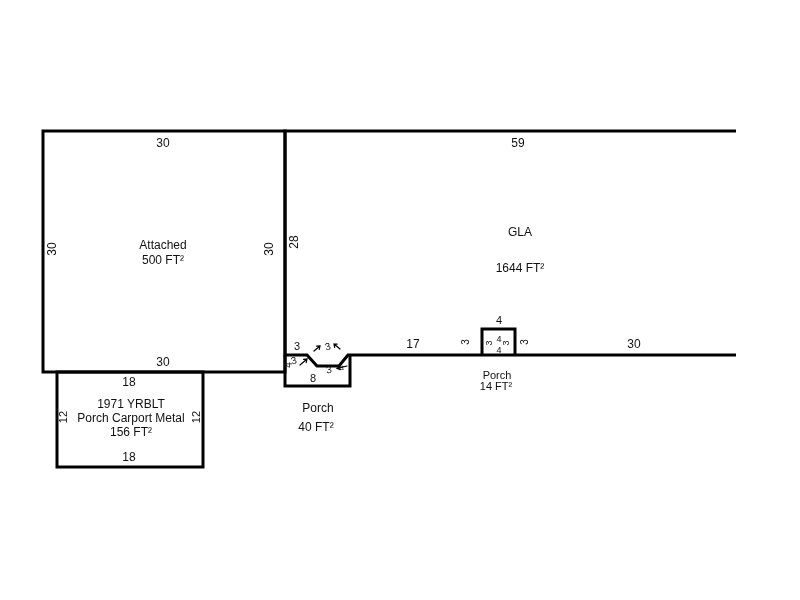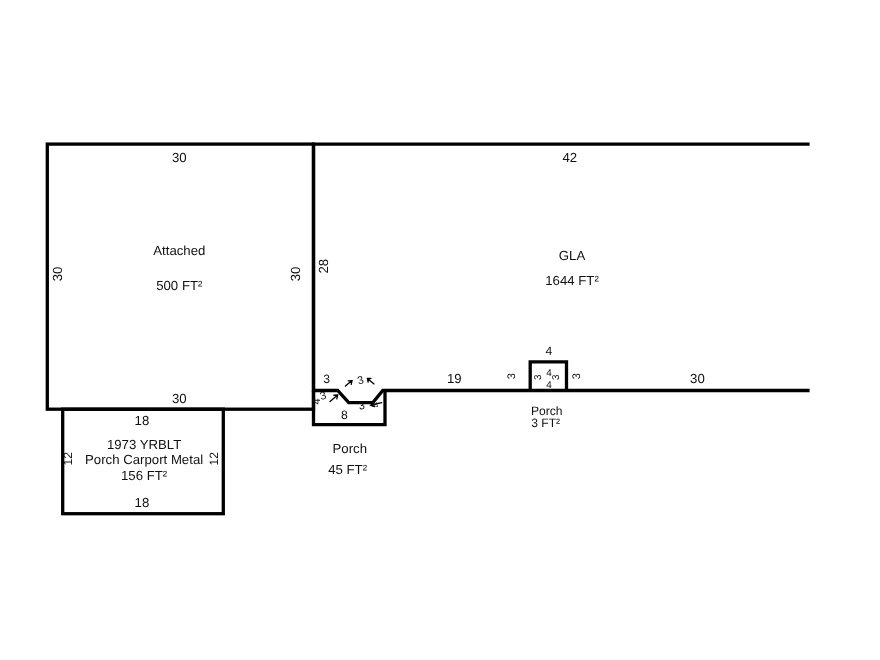--- a/index.html
+++ b/index.html
@@ -33,53 +33,53 @@
       <path d="M300,365 L307,359 M303.5,359.3 L307,359 L306.2,362.6"></path>
       <path d="M314,351 L320,346 M316.6,346.2 L320,346 L319.3,349.4"></path>
       <path d="M340,349 L334,344 M337.2,344.1 L334,344 L334.7,347.3"></path>
       <path d="M347,366 L337,368.4 M340,366.2 L337,368.4 L340.4,369.6"></path>
     </g>
   </svg>
 
   <span class="lbl" style="left:163px;top:143px">30</span>
   <span class="lbl v" style="left:52px;top:249px">30</span>
   <span class="lbl v" style="left:269px;top:249px">30</span>
-  <span class="lbl" style="left:163px;top:228px">Attached</span>
+  <span class="lbl" style="left:163px;top:245px">Attached</span>
   <span class="lbl" style="left:163px;top:260px">500 FT²</span>
   <span class="lbl" style="left:163px;top:362px">30</span>
 
-  <span class="lbl" style="left:518px;top:143px">42</span>
+  <span class="lbl" style="left:518px;top:143px">59</span>
   <span class="lbl v" style="left:294px;top:242px">28</span>
   <span class="lbl v" style="left:744px;top:242px">28</span>
   <span class="lbl" style="left:520px;top:232px">GLA</span>
-  <span class="lbl" style="left:520px;top:255px">1644 FT²</span>
+  <span class="lbl" style="left:520px;top:268px">1644 FT²</span>
   <span class="lbl s11" style="left:297px;top:346px">3</span>
-  <span class="lbl" style="left:413px;top:344px">19</span>
+  <span class="lbl" style="left:413px;top:344px">17</span>
   <span class="lbl v s10" style="left:466px;top:342px">3</span>
   <span class="lbl v s10" style="left:525px;top:342px">3</span>
   <span class="lbl" style="left:634px;top:344px">30</span>
 
   <span class="lbl s11" style="left:499px;top:320px">4</span>
   <span class="lbl v s9" style="left:489px;top:343px">3</span>
   <span class="lbl s9" style="left:499px;top:339px">4</span>
   <span class="lbl v s9" style="left:506px;top:343px">3</span>
   <span class="lbl s9" style="left:499px;top:350px">4</span>
   <span class="lbl s11" style="left:497px;top:375px">Porch</span>
-  <span class="lbl s11" style="left:496px;top:386px">3 FT²</span>
+  <span class="lbl s11" style="left:496px;top:386px">14 FT²</span>
 
   <span class="lbl r15 s10" style="left:328px;top:347px">3</span>
   <span class="lbl v s10" style="left:289px;top:365px">4</span>
   <span class="lbl r15 s10" style="left:294px;top:361px">3</span>
   <span class="lbl s11" style="left:313px;top:378px">8</span>
   <span class="lbl r10 s10" style="left:329px;top:370px">3</span>
   <span class="lbl vr s9" style="left:342px;top:368px">4</span>
   <span class="lbl" style="left:318px;top:408px">Porch</span>
-  <span class="lbl" style="left:316px;top:427px">45 FT²</span>
+  <span class="lbl" style="left:316px;top:427px">40 FT²</span>
 
   <span class="lbl" style="left:129px;top:382px">18</span>
-  <span class="lbl" style="left:131px;top:404px">1973 YRBLT</span>
+  <span class="lbl" style="left:131px;top:404px">1971 YRBLT</span>
   <span class="lbl" style="left:131px;top:418px">Porch Carport Metal</span>
   <span class="lbl" style="left:131px;top:432px">156 FT²</span>
   <span class="lbl v s11" style="left:63px;top:417px">12</span>
   <span class="lbl v s11" style="left:196px;top:417px">12</span>
   <span class="lbl" style="left:129px;top:457px">18</span>
 
 </div>
 
 </body></html>

